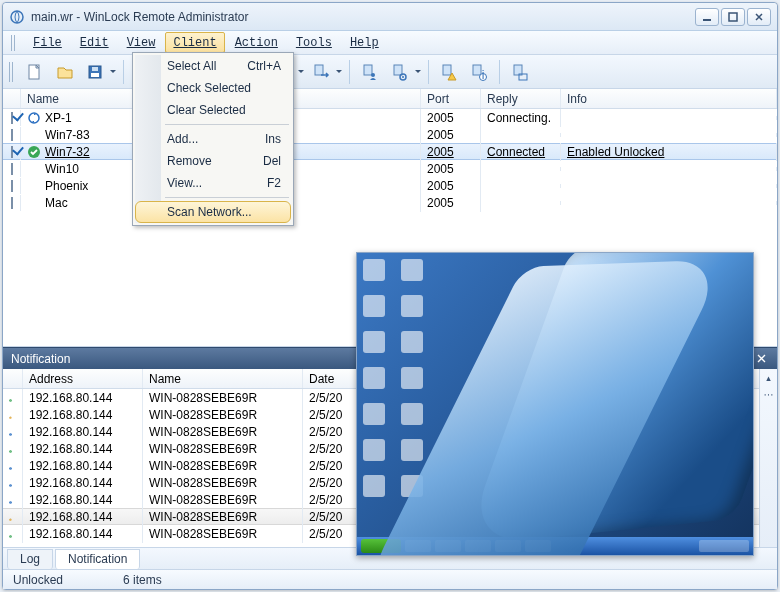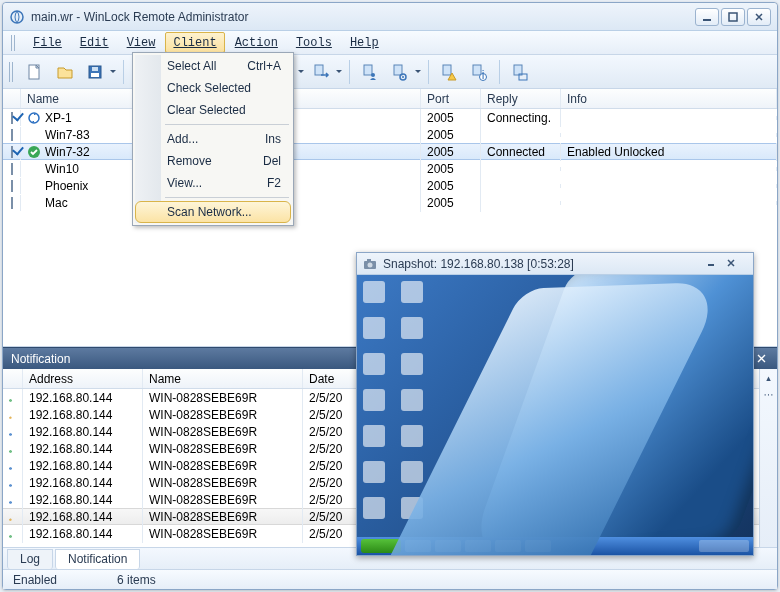--- a/index.html
+++ b/index.html
@@ -24,21 +24,21 @@
 .content { flex: 1; display: flex; flex-direction: column; min-height: 0; }
 .grid { flex: 1 1 auto; min-height: 0; overflow: hidden; border-bottom: 1px solid #c7d6e8; background: #fff; }
 .grid .ghead { height: 20px; background: linear-gradient(#fdfefe,#eef3f9); border-bottom: 1px solid #d0dcea; display: flex; color: #2a3b52; }
 .gcell { border-right: 1px solid #e2eaf3; padding: 2px 6px; display: flex; align-items: center; }
 .c-chk { width: 18px; }
 .c-name { width: 400px; }
 .c-port { width: 60px; }
 .c-reply { width: 80px; }
 .c-info { flex: 1; text-align: right; }
 .grow { height: 17px; display: flex; align-items: center; }
-.grow.sel { background: linear-gradient(#e9f2fd,#d9e9fb); border-top: 1px solid #a9c6ea; border-bottom: 1px solid #a9c6ea; }
+.grow.sel { background: linear-gradient(#e9f2fd,#d9e9fb); border-top: 1px solid #a9c6ea; border-bottom: 1px solid #a9c6ea; text-decoration: underline; }
 .chkbox { width: 12px; height: 12px; border: 1px solid #7a8fa8; background: #fff; display: inline-block; margin: 0 2px; position: relative; }
 .chkbox.chk::after { content: ""; position: absolute; left: 1px; top: -1px; width: 8px; height: 5px; border: 2px solid #1d64b3; border-top: none; border-right: none; transform: rotate(-50deg); }
 .sicon { width: 14px; height: 14px; margin-right: 4px; position: relative; }
 .dropdown { position: absolute; left: 132px; top: 52px; width: 162px; background: #f7f7f4; border: 1px solid #9aa7b7; box-shadow: 2px 2px 4px rgba(0,0,0,.25); z-index: 50; padding: 2px; }
 .dropdown .gutter { position: absolute; left: 2px; top: 2px; bottom: 2px; width: 26px; background: linear-gradient(90deg,#eef1f4,#e3e8ed); }
 .ditem { position: relative; height: 22px; display: flex; align-items: center; padding-left: 32px; cursor: pointer; color: #1a2c44; }
 .ditem .shortcut { margin-left: auto; padding-right: 10px; color: #1a2c44; }
 .ditem.hover { background: linear-gradient(#fef5d8,#fbe3a5); border: 1px solid #d9b44a; border-radius: 6px; padding-left: 31px; }
 .dsep { height: 1px; margin: 3px 2px 3px 30px; background: #c9cfd6; }
 .notif-head { height: 22px; background: linear-gradient(#5d7aa0,#3a587f); color: #fff; display: flex; align-items: center; padding: 0 8px; border-top: 1px solid #2f4a6e; }
@@ -447,21 +447,21 @@
       </div>
     </div>
 
     <div class="tabs">
       <span class="tab">Log</span>
       <span class="tab active">Notification</span>
     </div>
   </div>
 
   <div class="status">
-    <span>Enabled</span>
+    <span>Unlocked</span>
     <span>6 items</span>
   </div>
 </div>
 
 <div class="dropdown">
   <div class="gutter"></div>
   <div class="ditem">
       <span>Select All</span>
       <span class="shortcut">Ctrl+A</span>
     </div>
@@ -484,34 +484,20 @@
       <span>View...</span>
       <span class="shortcut">F2</span>
     </div>
   <div class="dsep"></div>
   <div class="ditem hover">
       <span>Scan Network...</span>
     </div>
 </div>
 
 <div class="snapshot">
-  <div class="snap-title">
-    <span class="cam"><svg viewBox="0 0 14 14">
-          <rect x="1" y="4" width="12" height="8" rx="1" fill="#7a8fa8"></rect>
-          <circle cx="7" cy="8" r="2.5" fill="#cfd9e4"></circle>
-          <rect x="4" y="2" width="4" height="3" fill="#7a8fa8"></rect>
-        </svg></span>
-    <span class="t">Snapshot: 192.168.80.138 [0:53:28]</span>
-    <span class="winbtn" style="width:20px;height:16px"><svg width="8" height="8">
-          <rect x="1" y="5" width="6" height="2" fill="#3a5475"></rect>
-        </svg></span>
-    <span class="winbtn" style="width:20px;height:16px"><svg width="8" height="8">
-          <path d="M1 1 L7 7 M7 1 L1 7" stroke="#3a5475" stroke-width="1.5"></path>
-        </svg></span>
-  </div>
   <div class="snap-body">
     <div class="desk-icons">
       <div class="di"></div>
         <div class="di"></div>
         <div class="di"></div>
         <div class="di"></div>
       <div class="di"></div>
         <div class="di"></div>
         <div class="di"></div>
         <div class="di"></div>

